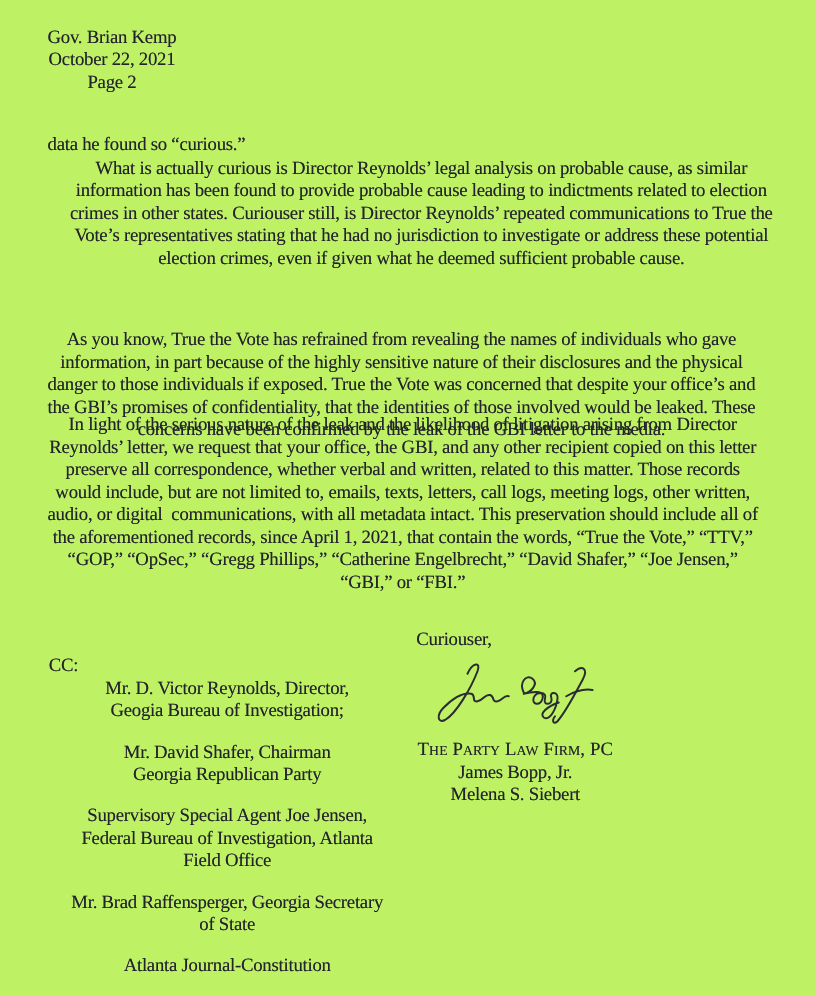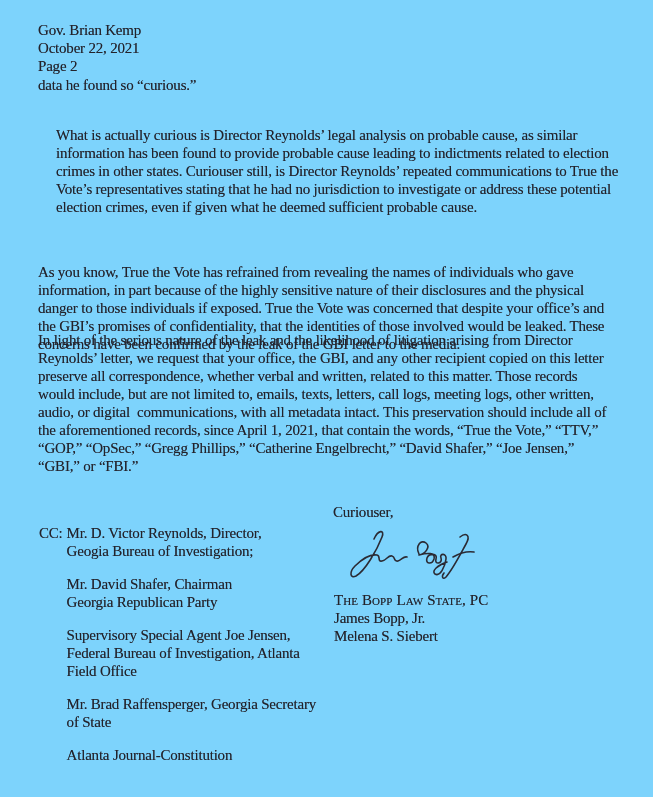--- a/index.html
+++ b/index.html
@@ -1,42 +1,43 @@
 <!DOCTYPE html>
 <html><head>
 <meta charset="utf-8">
 <style>
   html,body{margin:0;padding:0;background:#e8e8e8;}
   .page{
     position:relative;
     width:653px;height:797px;
-    background:#7dd3fc;
+    background:#bef264;
     overflow:hidden;
     font-family:"Liberation Serif","DejaVu Serif",serif;
     font-size:15px;line-height:18px;
     color:#23232b;
     letter-spacing:-0.2px;
     text-shadow:0 0 .5px rgba(45,45,60,.55);
+    text-align:center;
   }
   .abs{position:absolute;}
   .block{white-space:pre;}
   .wrapblock{white-space:pre-line;}
   .header{left:38px;top:21px;}
-  .introline{left:38px;top:76px;}
+  .introline{left:38px;top:107px;}
   .para1{left:38px;top:126px;margin-left:18px;}
   .para2{left:38px;top:231px;margin-top:32px;}
   .para3{left:38px;top:331px;}
   .closing{left:333px;top:503px;}
   .sigwrap{left:341px;top:524px;width:160px;height:64px;}
   .firmblock{left:334px;top:591px;}
   .firmname{font-variant:small-caps;letter-spacing:0.1px;}
-  .ccblock{left:39px;top:524px;display:flex;align-items:flex-start;}
+  .ccblock{left:39px;top:524px;display:flex;align-items:flex-start;flex-direction:column;}
   .cclabel{white-space:pre;}
   .ccentries{margin-left:4px;}
-  .ccentry{white-space:pre;margin-bottom:15px;}
+  .ccentry{white-space:pre;margin-bottom:15px;margin-left:14px;}
   .ccentry:last-child{margin-bottom:0;}
   svg .ink{stroke:#2b2b34;stroke-width:1.6;fill:none;stroke-linecap:round;stroke-linejoin:round;}
 </style>
 </head>
 <body>
 
 <div class="page">
 
   <div class="abs header wrapblock">Gov. Brian Kemp
 October 22, 2021
@@ -70,21 +71,21 @@
   <div class="abs sigwrap">
     <svg width="160" height="64" viewBox="0 0 160 64">
       <path class="ink" d="M33 15 C37 6 44 5 41 13 C36 26 24 47 15 52 C9 55 8 48 14 42 C22 34 30 30 36 31 C40 32 36 38 41 37 C46 36 47 31 51 32 C55 33 52 38 57 37 C61 36 62 32 66 33"></path>
       <path class="ink" d="M78 30 C74 22 80 15 85 19 C90 23 84 30 78 31 C86 29 95 28 93 35 C91 41 84 40 86 34 C88 29 97 29 95 35 C93 41 102 40 100 34 C98 29 106 29 105 35 C104 43 99 53 94 50 C90 47 97 41 106 38"></path>
       <path class="ink" d="M119 13 C125 8 130 11 125 20 C119 31 112 45 105 53 C102 56 100 53 103 49"></path>
       <path class="ink" d="M112 33 C119 29 127 27 133 28"></path>
     </svg>
   </div>
 
   <div class="abs firmblock">
-    <div class="firmname block">The Bopp Law State, PC</div>
+    <div class="firmname block">The Party Law Firm, PC</div>
     <div class="block">James Bopp, Jr.</div>
     <div class="block">Melena S. Siebert</div>
   </div>
 
   <div class="abs ccblock">
     <div class="cclabel">CC:</div>
     <div class="ccentries">
       <div class="ccentry">Mr. D. Victor Reynolds, Director,
 Geogia Bureau of Investigation;</div>
       <div class="ccentry">Mr. David Shafer, Chairman

